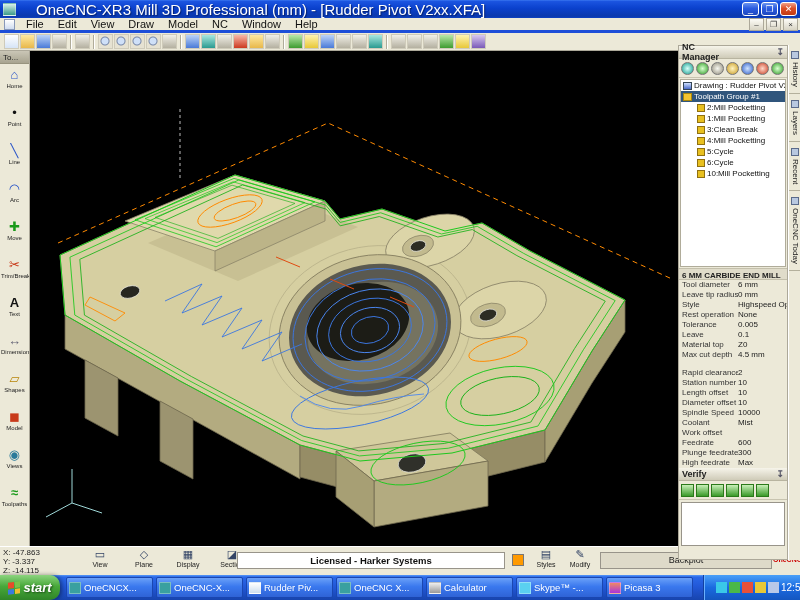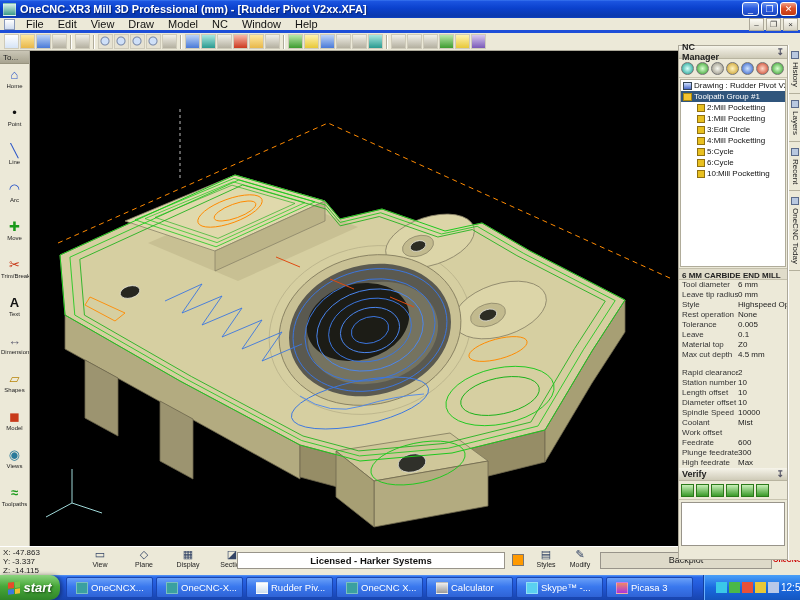--- a/index.html
+++ b/index.html
@@ -3,21 +3,21 @@
 <meta charset="utf-8">
 <style>
   *{margin:0;padding:0;box-sizing:border-box;}
   body{background:#666;font-family:"Liberation Sans",sans-serif;}
   .app{position:relative;width:800px;height:600px;overflow:hidden;background:#ece9d8;}
 
   
   .titlebar{position:absolute;left:0;top:0;width:800px;height:18px;display:flex;align-items:center;padding:0 3px;
     background:linear-gradient(180deg,#3a77f0 0%,#1b54e0 8%,#0b41cd 45%,#0a38ad 90%,#0d41c4 100%);}
   .app-ico{width:13px;height:13px;background:linear-gradient(#d8f0e8,#3a9a8a);border:1px solid #ffffff55;flex:none;}
-  .titlebar .ttl{color:#fff;font-size:11px;font-weight:bold;margin-left:4px;flex:1;white-space:nowrap;overflow:hidden;text-shadow:1px 1px 1px #032070;}
+  .titlebar .ttl{color:#fff;font-size:15px;font-weight:normal;margin-left:20px;flex:1;white-space:nowrap;overflow:hidden;text-shadow:1px 1px 1px #032070;}
   .winbtn{width:17px;height:14px;margin-left:2px;border:1px solid #fff;border-radius:3px;color:#fff;font-size:9px;line-height:12px;text-align:center;
     background:linear-gradient(#6a93ef,#2b5ce0 45%,#1d47c0);flex:none;}
   .winbtn.close{background:linear-gradient(#f0a18a,#dd4f27 45%,#c03a12);}
 
   
   .menubar{position:absolute;left:0;top:18px;width:800px;height:15px;background:#ece9d8;display:flex;align-items:center;font-size:11px;border-bottom:3px solid #1d4ed8;}
   .mdoc{width:11px;height:11px;margin:0 4px;background:linear-gradient(#fff,#cfdcf0);border:1px solid #8898b8;flex:none;}
   .menu-item{padding:0 7px;height:15px;line-height:15px;color:#111;}
   .mb-sp{flex:1;}
   .mdi-btn{width:15px;height:13px;margin-right:2px;border:1px solid #aca899;background:linear-gradient(#fdfcf7,#d8d4c4);font-size:8px;line-height:11px;text-align:center;color:#333;}
@@ -102,21 +102,21 @@
 
   
   .taskbar{position:absolute;left:0;top:575px;width:800px;height:25px;background:linear-gradient(180deg,#5a9af6 0%,#2a68e8 8%,#2258d8 45%,#1744ae 100%);z-index:4;}
   .start{position:absolute;left:0;top:0;width:60px;height:25px;border-radius:0 10px 10px 0;display:flex;align-items:center;justify-content:center;gap:3px;
     background:linear-gradient(180deg,#8cd47e 0%,#48a83a 45%,#2f8528 100%);color:#fff;font-weight:bold;font-style:italic;font-size:13px;text-shadow:1px 1px 2px #1a4a14;box-shadow:2px 0 4px #00000066;}
   .flag{width:12px;height:12px;display:grid;grid-template-columns:1fr 1fr;grid-template-rows:1fr 1fr;gap:1px;transform:skewY(-6deg);flex:none;}
   .flag i{display:block;}
   .flag i:nth-child(1){background:#e84a2a;}.flag i:nth-child(2){background:#7ac24a;}
   .flag i:nth-child(3){background:#3a7ae0;}.flag i:nth-child(4){background:#f0c030;}
   .tkbtn{position:absolute;top:2px;height:21px;width:87px;border-radius:2px;border:1px solid #1a46b0;color:#fff;font-size:9.5px;
-    background:linear-gradient(180deg,#6aa0f8,#3a78ee 45%,#2f63d6);display:flex;align-items:center;padding:0 9px;gap:3px;overflow:hidden;white-space:nowrap;}
+    background:linear-gradient(180deg,#6aa0f8,#3a78ee 45%,#2f63d6);display:flex;align-items:center;padding:0 2px;gap:3px;overflow:hidden;white-space:nowrap;}
   .tico{width:12px;height:12px;border:1px solid #ffffff55;flex:none;}
   .tk1{background:#3aa0a0;}.tk2{background:#3aa0a0;}.tk3{background:linear-gradient(#fff,#cde);}
   .tk4{background:#3aa0a0;}.tk5{background:linear-gradient(#eee,#999);}.tk6{background:#5ad0f0;}.tk7{background:linear-gradient(#e86,#a3d);}
   .tray{position:absolute;right:0;top:0;width:97px;height:25px;display:flex;align-items:center;padding:0 12px;gap:2px;
     background:linear-gradient(180deg,#4aa0f8,#1a6ae0 50%,#1456c0);border-left:1px solid #1240a0;box-shadow:inset 1px 0 0 #6ab0ff;}
   .tryi{width:11px;height:11px;flex:none;}
   .try1{background:#3ac8e8;}.try2{background:#4ab84a;}.try3{background:#e8503a;}.try4{background:#e8c838;}.try5{background:#b8c8e8;}
   .clock{color:#fff;font-size:10px;margin-left:auto;}
 </style>
 </head>
@@ -331,21 +331,21 @@
       <div class="tr-row tr-item">
           <span class="t-ico i-tool"></span>
           <span>2:Mill Pocketting</span>
         </div>
       <div class="tr-row tr-item">
           <span class="t-ico i-tool"></span>
           <span>1:Mill Pocketting</span>
         </div>
       <div class="tr-row tr-item">
           <span class="t-ico i-tool"></span>
-          <span>3:Edit Circle</span>
+          <span>3:Clean Break</span>
         </div>
       <div class="tr-row tr-item">
           <span class="t-ico i-tool"></span>
           <span>4:Mill Pocketting</span>
         </div>
       <div class="tr-row tr-item">
           <span class="t-ico i-tool"></span>
           <span>5:Cycle</span>
         </div>
       <div class="tr-row tr-item">

